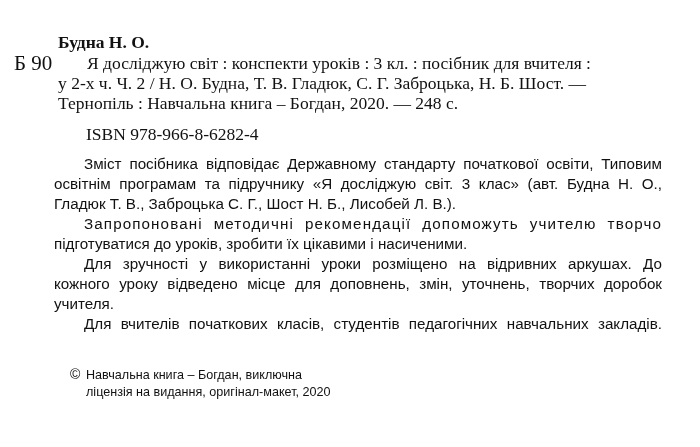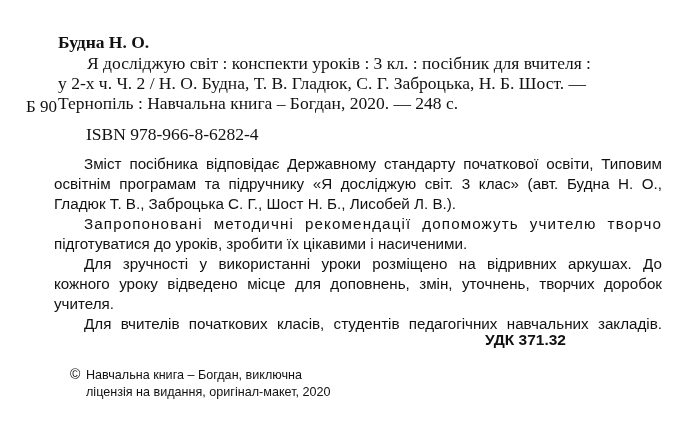--- a/index.html
+++ b/index.html
@@ -25,23 +25,22 @@
       white-space: nowrap;
       font-size: 17.2px;
       line-height: 20px;
     }
     .author {
       left: 58px; top: 32px;
       font-weight: bold;
       font-size: 17.5px;
     }
     .bbk {
-      left: 26px; top: 53px;
-      font-size: 17px;
-      margin-top: 44px;
+      left: 14px; top: 53px;
+      font-size: 21px;
     }
     .biblio {
       left: 58px;
       font-size: 17.5px;
       width: 610px;
     }
     .biblio.first { top: 53px; text-indent: 29px; }
     .biblio.l2 { top: 73px; }
     .biblio.l3 { top: 93px; }
     .isbn {
@@ -115,21 +114,20 @@
 
   <div class="line ann indent p2a">Запропоновані методичні рекомендації допоможуть учителю творчо</div>
   <div class="line ann last p2b">підготуватися до уроків, зробити їх цікавими і насиченими.</div>
 
   <div class="line ann indent p3a">Для зручності у використанні уроки розміщено на відривних аркушах. До</div>
   <div class="line ann p3b">кожного уроку відведено місце для доповнень, змін, уточнень, творчих доробок</div>
   <div class="line ann last p3c">учителя.</div>
 
   <div class="line ann indent p4a">Для вчителів початкових класів, студентів педагогічних навчальних закладів.</div>
 
-  <div class="udk">УДК 371.32</div>
 
   <div class="copyright">
     <div>
       <span class="copy-symbol">©</span><span>Навчальна книга – Богдан, виключна</span>
     </div>
     <div class="copy-l2">ліцензія на видання, оригінал-макет, 2020</div>
   </div>
 
 </div>
 

